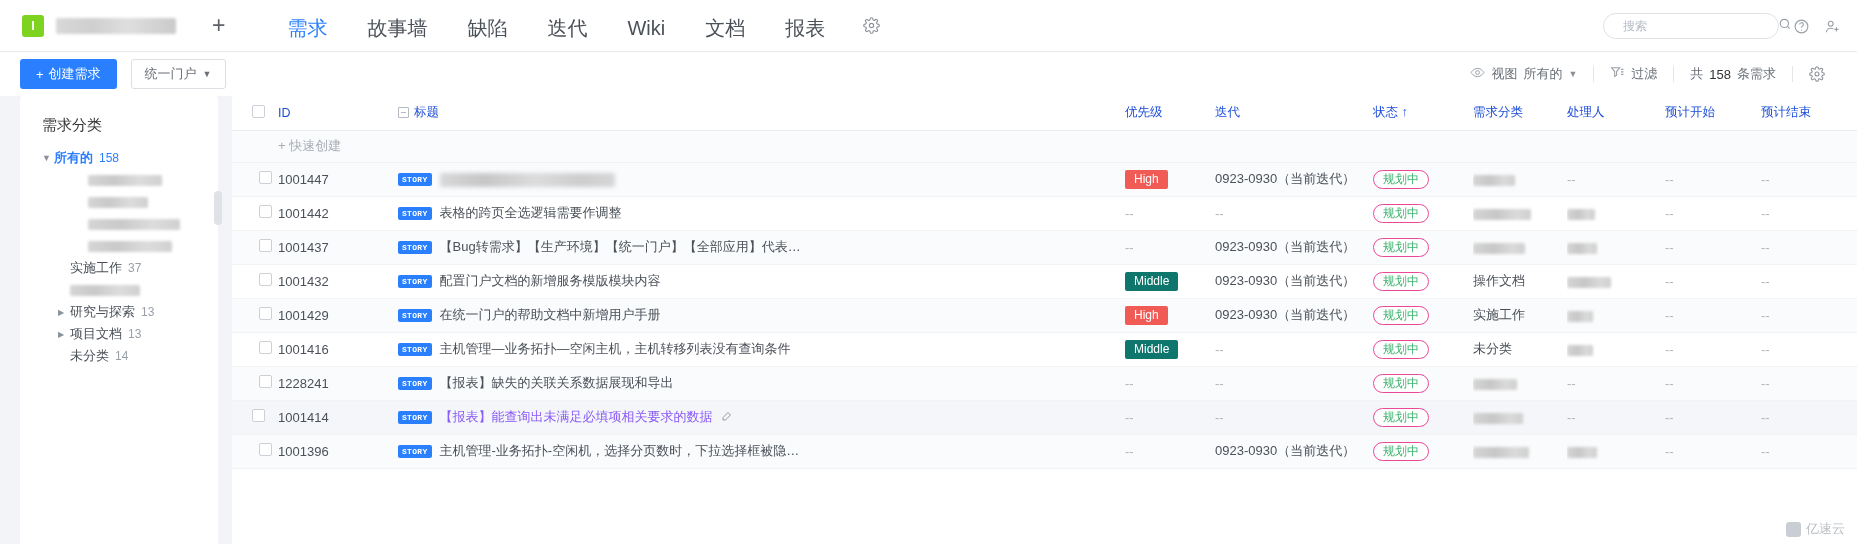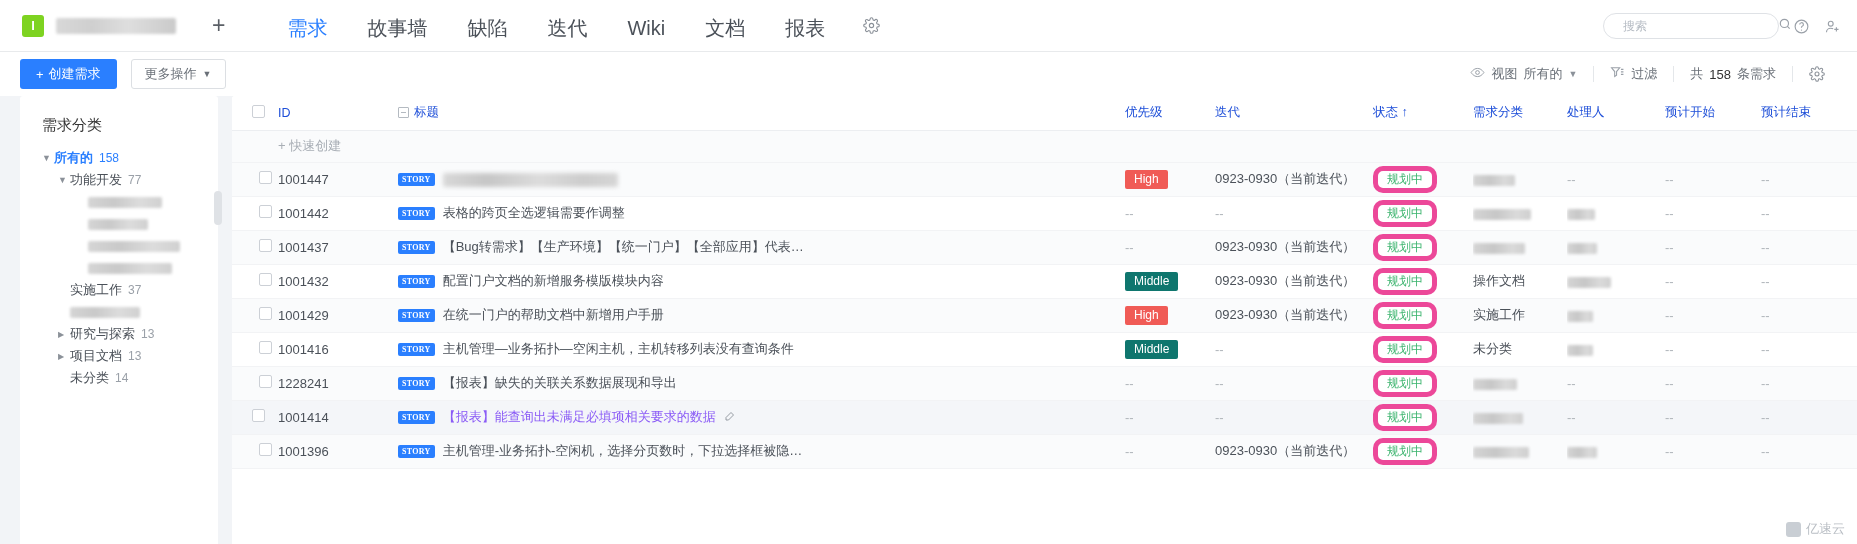--- a/index.html
+++ b/index.html
@@ -273,39 +273,39 @@
     background: #2a7fff;
     color: #fff;
     font-size: 8px;
     font-weight: bold;
     padding: 1px 4px;
     border-radius: 2px;
     letter-spacing: 0.3px;
     vertical-align: middle;
     margin-right: 8px;
     line-height: 11px;
-    font-family: Liberation Serif, serif;
+    font-family: Liberation Mono, monospace;
   }
   .title-text { vertical-align: middle; }
   .title-text.link { color: #8b5cf6; }
   .edit-ico { margin-left: 8px; color: #8b9199; font-size: 11px; vertical-align: middle; }
   .pri {
     display: inline-block;
     border-radius: 2px;
     color: #fff;
     font-size: 12px;
     padding: 2px 9px;
     line-height: 15px;
   }
   .pri.high { background: #f05b56; }
   .pri.middle { background: #0f766e; }
   .dash { color: #b0b5bb; }
   .status-chip {
     display: inline-block;
-    border: 5px solid #ec4899;
+    border: 1px solid #ec4899;
     color: #3cb46e;
     border-radius: 10px;
     font-size: 12px;
     padding: 1px 9px;
     line-height: 15px;
     background: #fff;
     text-align: right;
   }
   .blur-cell {
     display: inline-block;
@@ -392,21 +392,21 @@
       </div>
     </div>
   </div>
 
   <div class="actionbar">
     <button class="btn-primary">
       <span>+</span>
       <span>创建需求</span>
     </button>
     <button class="btn-default">
-      <span>更多操作</span>
+      <span>统一门户</span>
       <span style="font-size:9px;">▼</span>
     </button>
 
     <div class="actionbar-right">
       <div class="ab-group">
         <span>
           <svg width="15" height="15" viewBox="0 0 24 24" fill="none" stroke="#9aa0a8" stroke-width="1.6">
             <path d="M1.8 12S5.5 5.5 12 5.5 22.2 12 22.2 12 18.5 18.5 12 18.5 1.8 12 1.8 12z"></path>
             <circle cx="12" cy="12" r="3"></circle>
           </svg>
@@ -443,25 +443,20 @@
 
   <div class="body-area">
 
     <div class="sidebar">
       <div class="sidebar-title">需求分类</div>
       <div id="tree-container">
           <div class="tree-node lvl1 sel">
             <span class="caret down"></span>
             <span class="tlabel">所有的</span>
             <span class="tcount">158</span>
-          </div>
-          <div class="tree-node lvl2">
-            <span class="caret down"></span>
-            <span class="tlabel">功能开发</span>
-            <span class="tcount">77</span>
           </div>
           <div class="tree-node lvl3">
             <span class="caret none"></span>
             <span class="blurred-label" style="width: 74px;"></span>
           </div>
           <div class="tree-node lvl3">
             <span class="caret none"></span>
             <span class="blurred-label" style="width: 60px;"></span>
           </div>
           <div class="tree-node lvl3">

